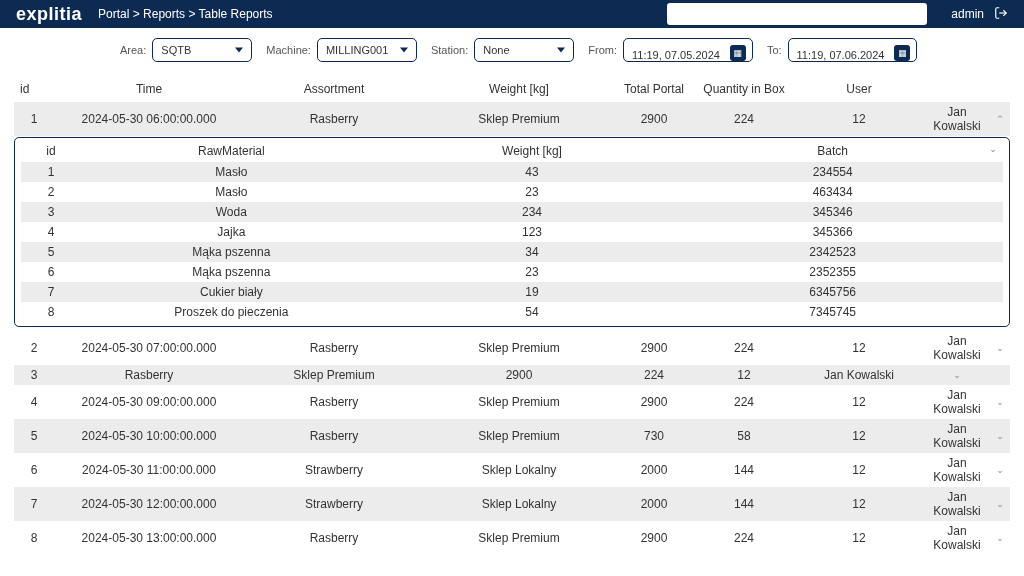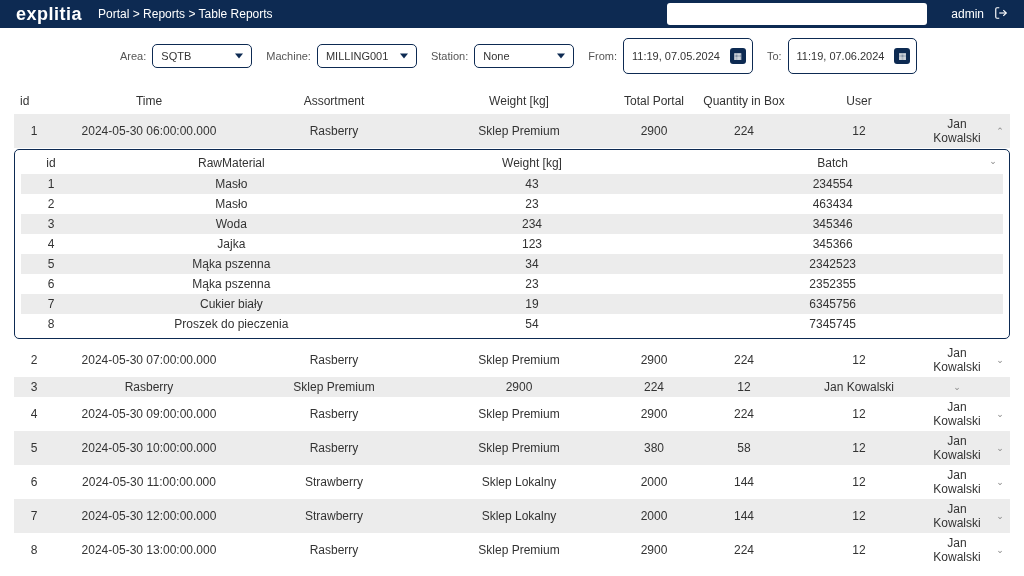--- a/index.html
+++ b/index.html
@@ -11,21 +11,21 @@
 .search-bar { background: #fff; width: 260px; height: 22px; border-radius: 3px; margin-right: 24px; }
 .user-area { display: flex; align-items: center; gap: 10px; font-size: 12px; }
 .logout-icon { cursor: pointer; }
 
 .filters { display: flex; align-items: center; gap: 14px; padding: 10px 70px 10px 120px; }
 .filter-group { display: flex; align-items: center; gap: 6px; }
 .filter-label { font-size: 11px; color: #555; }
 .select { border: 1.5px solid #0d2a52; border-radius: 5px; height: 24px; padding: 0 10px 0 8px; font-size: 11px; display: flex; align-items: center; position: relative; min-width: 90px; cursor: pointer; }
 .select.wide { min-width: 100px; }
 .select::after { content: ''; position: absolute; right: 8px; top: 50%; width: 0; height: 0; border-left: 4px solid transparent; border-right: 4px solid transparent; border-top: 5px solid #0d2a52; transform: translateY(-50%); }
-.date-input { border: 1.5px solid #0d2a52; border-radius: 5px; height: 36px; padding: 0 6px 0 8px; font-size: 11px; display: flex; align-items: center; gap: 10px; cursor: pointer; }
+.date-input { border: 1.5px solid #0d2a52; border-radius: 5px; height: 24px; padding: 0 6px 0 8px; font-size: 11px; display: flex; align-items: flex-end; gap: 10px; cursor: pointer; }
 .date-icon { background: #0d2a52; color: #fff; width: 16px; height: 16px; border-radius: 3px; display: flex; align-items: center; justify-content: center; font-size: 9px; }
 
 .table-wrapper { padding: 4px 14px; }
 .main-header { display: grid; grid-template-columns: 40px 190px 180px 190px 80px 100px 130px 1fr 20px; text-align: center; font-size: 12px; color: #333; padding: 4px 0; }
 .main-header > div { padding: 2px; }
 .th-id { text-align: left; padding-left: 6px !important; }
 
 .main-row { display: grid; grid-template-columns: 40px 190px 180px 190px 80px 100px 130px 1fr 20px; text-align: center; font-size: 12px; padding: 3px 0; align-items: center; }
 .main-row.odd { background: #ececec; }
 .main-row .col-id { text-align: center; }
@@ -210,21 +210,21 @@
     <div>224</div>
     <div>12</div>
     <div>Jan Kowalski</div>
     <div class="col-chev">⌄</div>
       </div>
       <div class="main-row odd">
     <div class="col-id">5</div>
     <div>2024-05-30 10:00:00.000</div>
     <div>Rasberry</div>
     <div>Sklep Premium</div>
-    <div>380</div>
+    <div>730</div>
     <div>58</div>
     <div>12</div>
     <div>Jan Kowalski</div>
     <div class="col-chev">⌄</div>
       </div>
       <div class="main-row">
     <div class="col-id">6</div>
     <div>2024-05-30 11:00:00.000</div>
     <div>Strawberry</div>
     <div>Sklep Lokalny</div>

